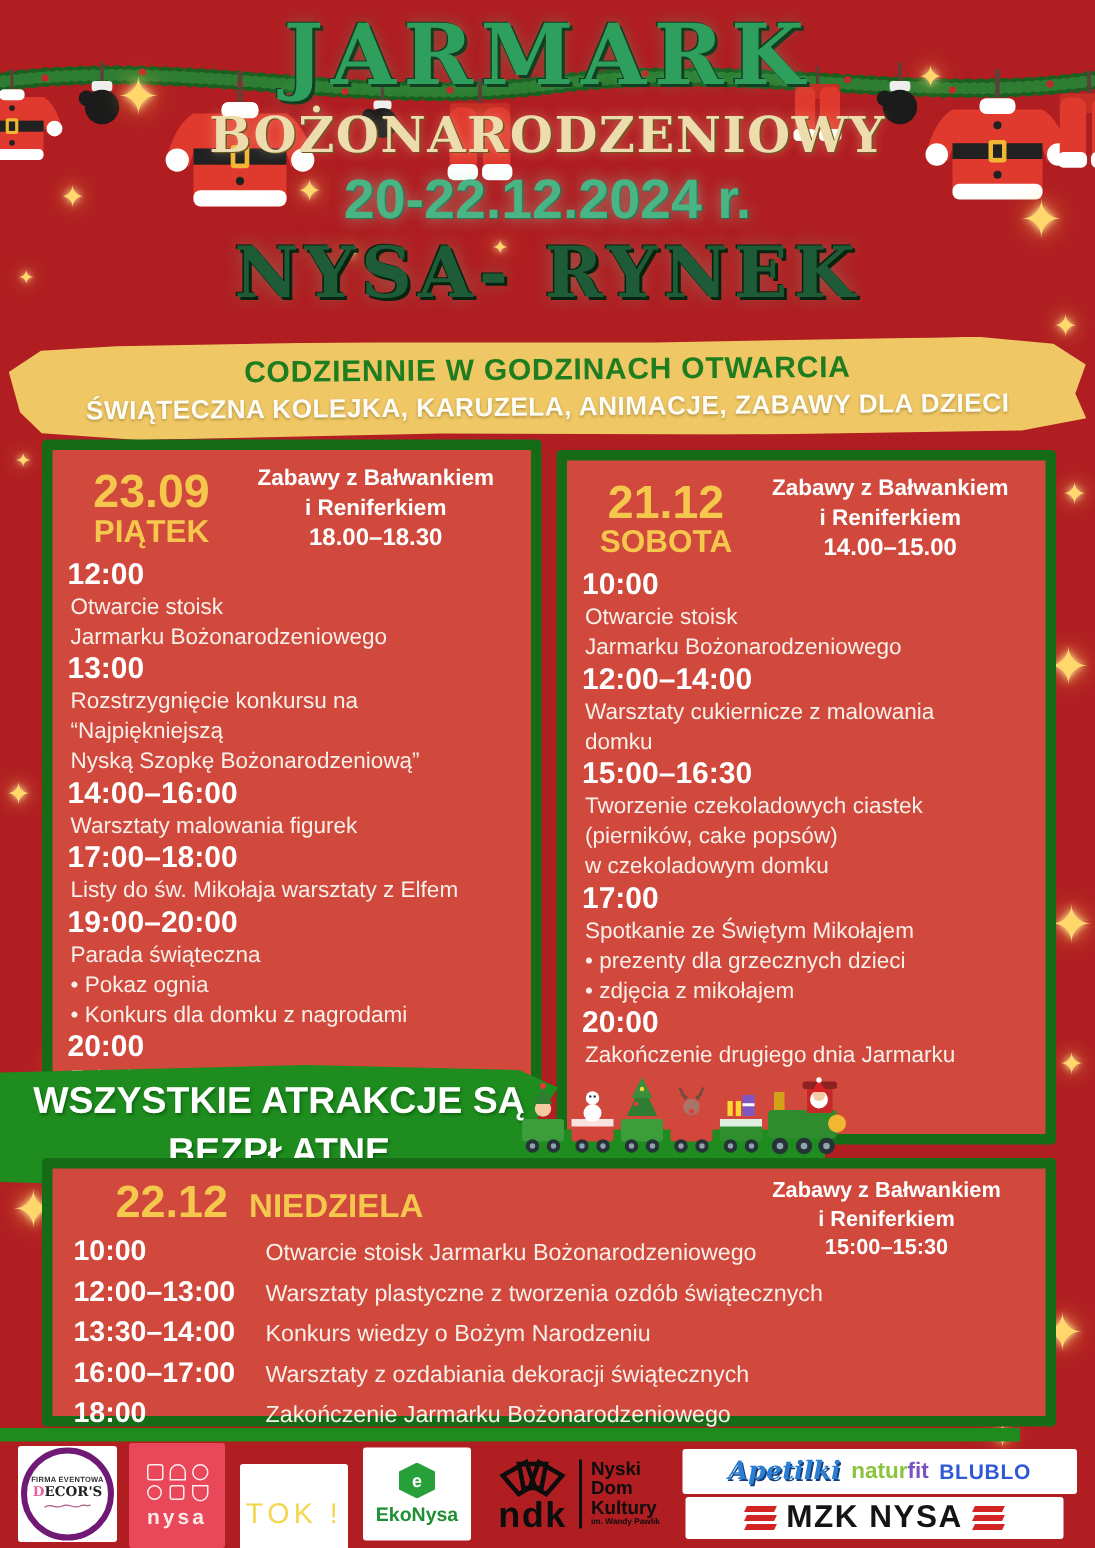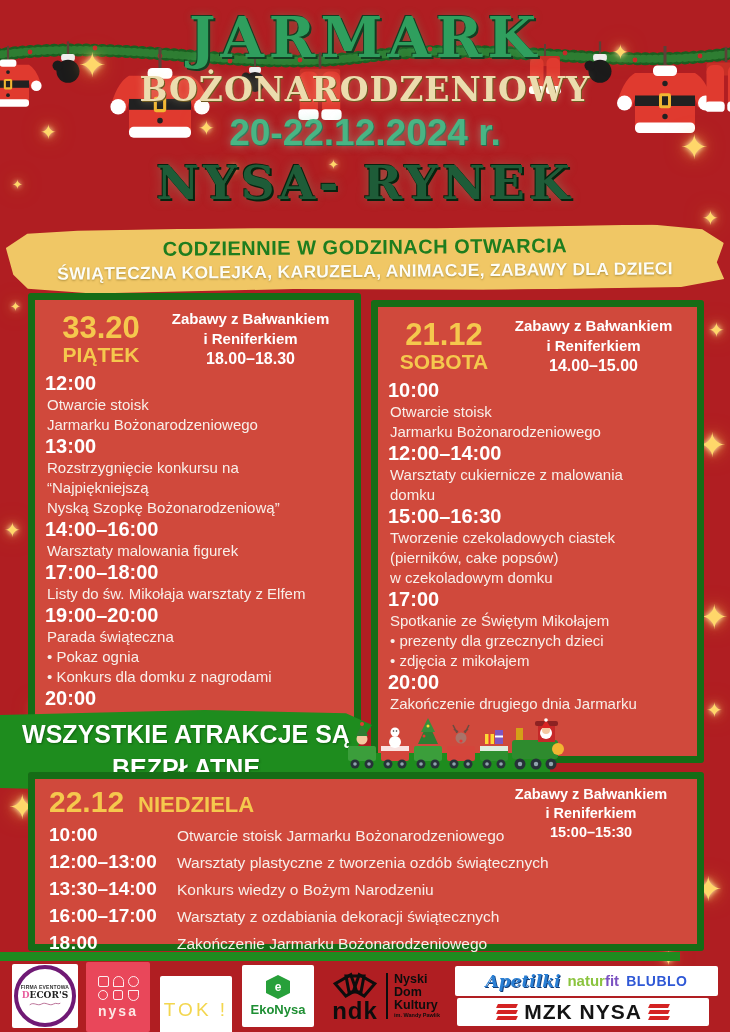--- a/index.html
+++ b/index.html
@@ -52,21 +52,21 @@
   .free-banner{position:absolute;left:0;top:710px;width:372px;height:83px;background:#1e8c1e;
     clip-path:polygon(0 6%,55% 0,93% 4%,100% 18%,96% 45%,100% 72%,94% 96%,50% 100%,0 94%);
     display:flex;flex-direction:column;align-items:center;justify-content:center;}
   .free-banner div{font-weight:bold;font-size:25px;color:#fff;line-height:1.35;
     text-shadow:1px 1px 2px rgba(0,60,0,.5);}
   .train-strip{position:absolute;left:340px;top:753px;width:210px;height:20px;background:#1e8c1e;}
   .train{position:absolute;left:344px;top:716px;}
   
   .col3{left:28px;top:772px;width:676px;height:179px;padding:6px 14px;}
   .c3-head{display:flex;align-items:baseline;gap:14px;}
-  .c3-date{font-size:30px;font-weight:bold;color:#f5c84d;}
+  .c3-date{font-size:30px;font-weight:bold;color:#f5c84d;margin-left:28px;}
   .c3-name{font-size:22px;font-weight:bold;color:#f5c84d;}
   .c3-special{position:absolute;right:16px;top:6px;width:180px;text-align:center;
     font-weight:bold;font-size:14.5px;line-height:1.3;color:#fff;}
   .row{display:flex;align-items:baseline;margin-top:5px;}
   .r-time{width:128px;font-weight:bold;font-size:19px;color:#fff;}
   .r-desc{font-size:15.5px;color:#f8efe9;}
   .row:nth-child(2) .r-desc{max-width:370px;}
   
   .divider{position:absolute;left:0;top:952px;width:680px;height:9px;background:#1f8b1f;}
   .logo-box{position:absolute;background:#fff;border-radius:2px;display:flex;
@@ -200,21 +200,21 @@
   <div class="t-nysa">NYSA- RYNEK</div>
 
   <div class="banner">
     <div class="l1">CODZIENNIE  W GODZINACH OTWARCIA</div>
     <div class="l2">ŚWIĄTECZNA KOLEJKA, KARUZELA, ANIMACJE, ZABAWY DLA DZIECI</div>
   </div>
 
   <div class="panel col1">
     <div class="col-head">
       <div class="date-wrap">
-        <div class="d-date">33.20</div>
+        <div class="d-date">23.09</div>
         <div class="d-name">PIĄTEK</div>
       </div>
       <div class="special">
         <div>Zabawy z Bałwankiem</div>
         <div>i Reniferkiem</div>
         <div class="sp-time">18.00–18.30</div>
       </div>
     </div>
     <div class="ev">
       <div class="ev-time">12:00</div>

